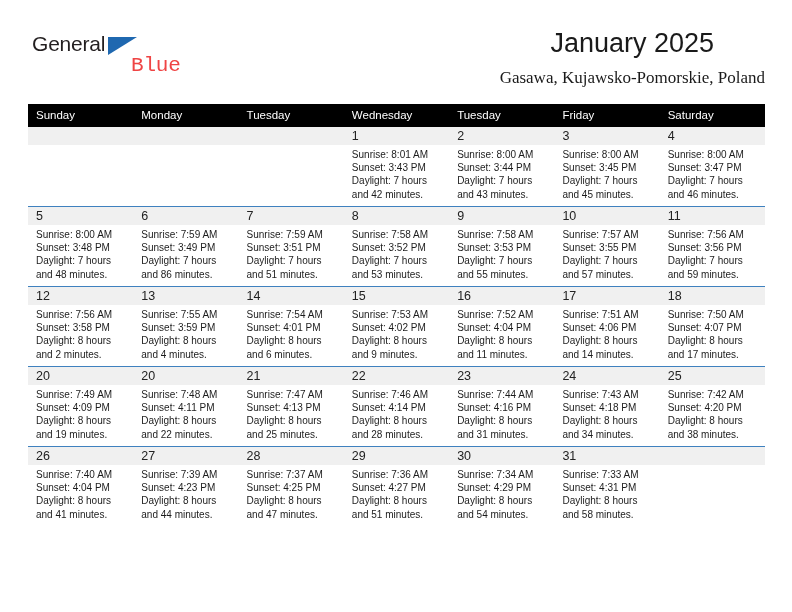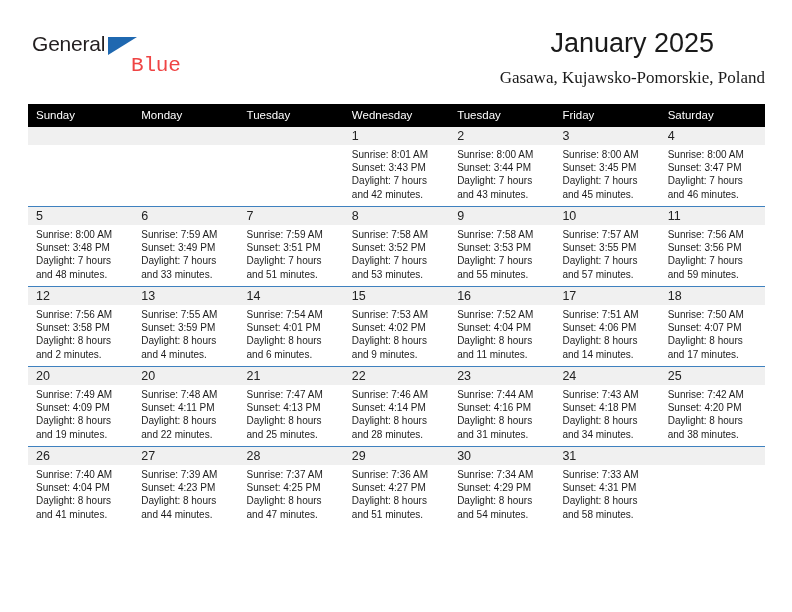--- a/index.html
+++ b/index.html
@@ -247,21 +247,21 @@
               <div>Daylight: 7 hours</div>
               <div>and 48 minutes.</div>
             </div>
           </td>
           <td>
             <div class="daynum-band">6</div>
             <div class="cell-body">
               <div>Sunrise: 7:59 AM</div>
               <div>Sunset: 3:49 PM</div>
               <div>Daylight: 7 hours</div>
-              <div>and 33 minutes.</div>
+              <div>and 86 minutes.</div>
             </div>
           </td>
           <td>
             <div class="daynum-band">7</div>
             <div class="cell-body">
               <div>Sunrise: 7:59 AM</div>
               <div>Sunset: 3:51 PM</div>
               <div>Daylight: 7 hours</div>
               <div>and 51 minutes.</div>
             </div>

